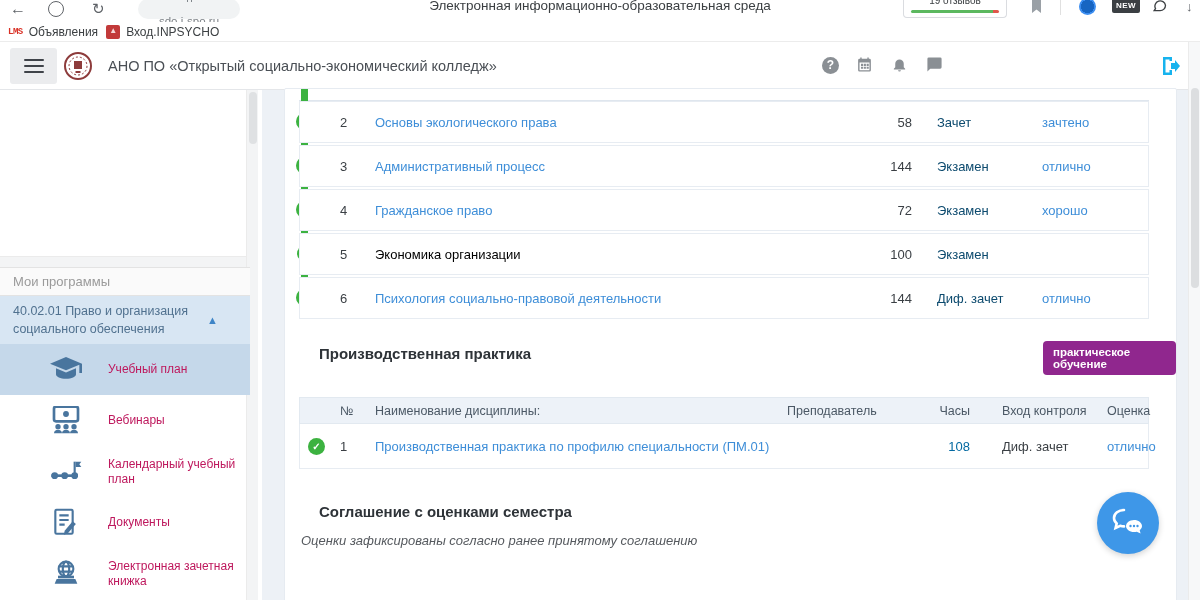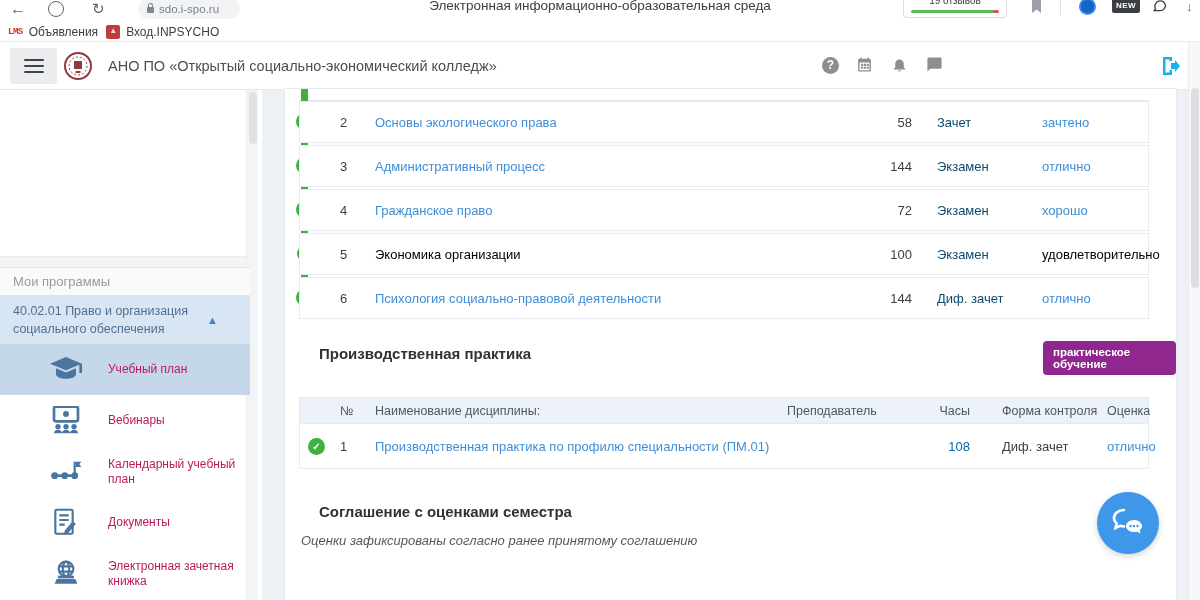--- a/index.html
+++ b/index.html
@@ -8,21 +8,21 @@
             font-family:"Liberation Sans", sans-serif; }
 
   
   .chrome { position:absolute; left:0; top:0; width:1200px; height:22px; background:#fff; overflow:hidden; }
   .chrome-inner { position:relative; height:34px; margin-top:-9px; }
   .nav-ico { position:absolute; top:10px; color:#5f6368; font-size:16px; line-height:16px; }
   .back { left:10px; }
   .circle-btn { left:48px; width:16px; height:16px; border:1.8px solid #5f6368; border-radius:50%; font-size:9px; text-align:center; line-height:13px; }
   .reload { left:92px; font-size:15px; }
   .addr { position:absolute; left:138px; top:8px; width:102px; height:20px; background:#f1f3f4; border-radius:10px;
-          display:flex; align-items:center; gap:5px; padding:0 9px; }
+          display:flex; align-items:center; gap:14px; padding:0 9px;flex-direction:column; }
   .lock { width:7px; height:6px; background:#80868b; border-radius:1px; position:relative; margin-top:2px; }
   .lock:before { content:""; position:absolute; left:1px; top:-4px; width:3.4px; height:4px; border:1.2px solid #80868b; border-bottom:none; border-radius:3px 3px 0 0; }
   .addr-text { font-size:11.5px; color:#7d8287; white-space:nowrap; }
   .chrome-title { position:absolute; left:0; right:0; top:7px; text-align:center; font-size:13.5px; color:#3c4043; }
   .reviews { position:absolute; left:903px; top:3px; width:104px; height:24px; border:1px solid #dadce0; border-top:none; border-radius:0 0 4px 4px; background:#fff; }
   .reviews-text { font-size:10px; color:#3c4043; text-align:center; margin-top:1px; white-space:nowrap; overflow:hidden; }
   .reviews-bar { position:absolute; left:7px; right:7px; bottom:4px; height:3px; border-radius:2px;
                  background:linear-gradient(to right,#5cb85f 0 93%,#e0564a 93%); }
   .flag-ico { position:absolute; left:1031px; top:8px; width:11px; height:14px; }
   .flag-ico svg { display:block; }
@@ -323,39 +323,38 @@
           <span class="cell u-title">Гражданское право</span>
           <span class="cell u-hours">72</span>
           <span class="cell u-control">Экзамен</span>
           <span class="cell u-grade">хорошо</span>
         </div>
         <div class="crow plain" style="top:144px;">
           <span class="cell u-num">5</span>
           <span class="cell u-title">Экономика организации</span>
           <span class="cell u-hours">100</span>
           <span class="cell u-control">Экзамен</span>
-          <span class="cell u-grade">удовлетворительно</span>
         </div>
         <div class="crow" style="top:188px;">
           <span class="cell u-num">6</span>
           <span class="cell u-title">Психология социально-правовой деятельности</span>
           <span class="cell u-hours">144</span>
           <span class="cell u-control">Диф. зачет</span>
           <span class="cell u-grade">отлично</span>
         </div>
 
         <div class="sec-head" style="top:256px;">Производственная практика</div>
         <div class="badge">практическое обучение</div>
 
         <div class="ptable-head">
           <span class="hcell h-num">№</span>
           <span class="hcell h-title">Наименование дисциплины:</span>
           <span class="hcell h-teacher">Преподаватель</span>
           <span class="hcell h-hours">Часы</span>
-          <span class="hcell h-control">Форма контроля</span>
+          <span class="hcell h-control">Вход контроля</span>
           <span class="hcell h-grade">Оценка</span>
         </div>
         <div class="ptable-row">
           <span class="p-check">✓</span>
           <span class="cell p-num">1</span>
           <span class="cell p-title">Производственная практика по профилю специальности (ПМ.01)</span>
           <span class="cell p-hours">108</span>
           <span class="cell p-control">Диф. зачет</span>
           <span class="cell p-grade">отлично</span>
         </div>

